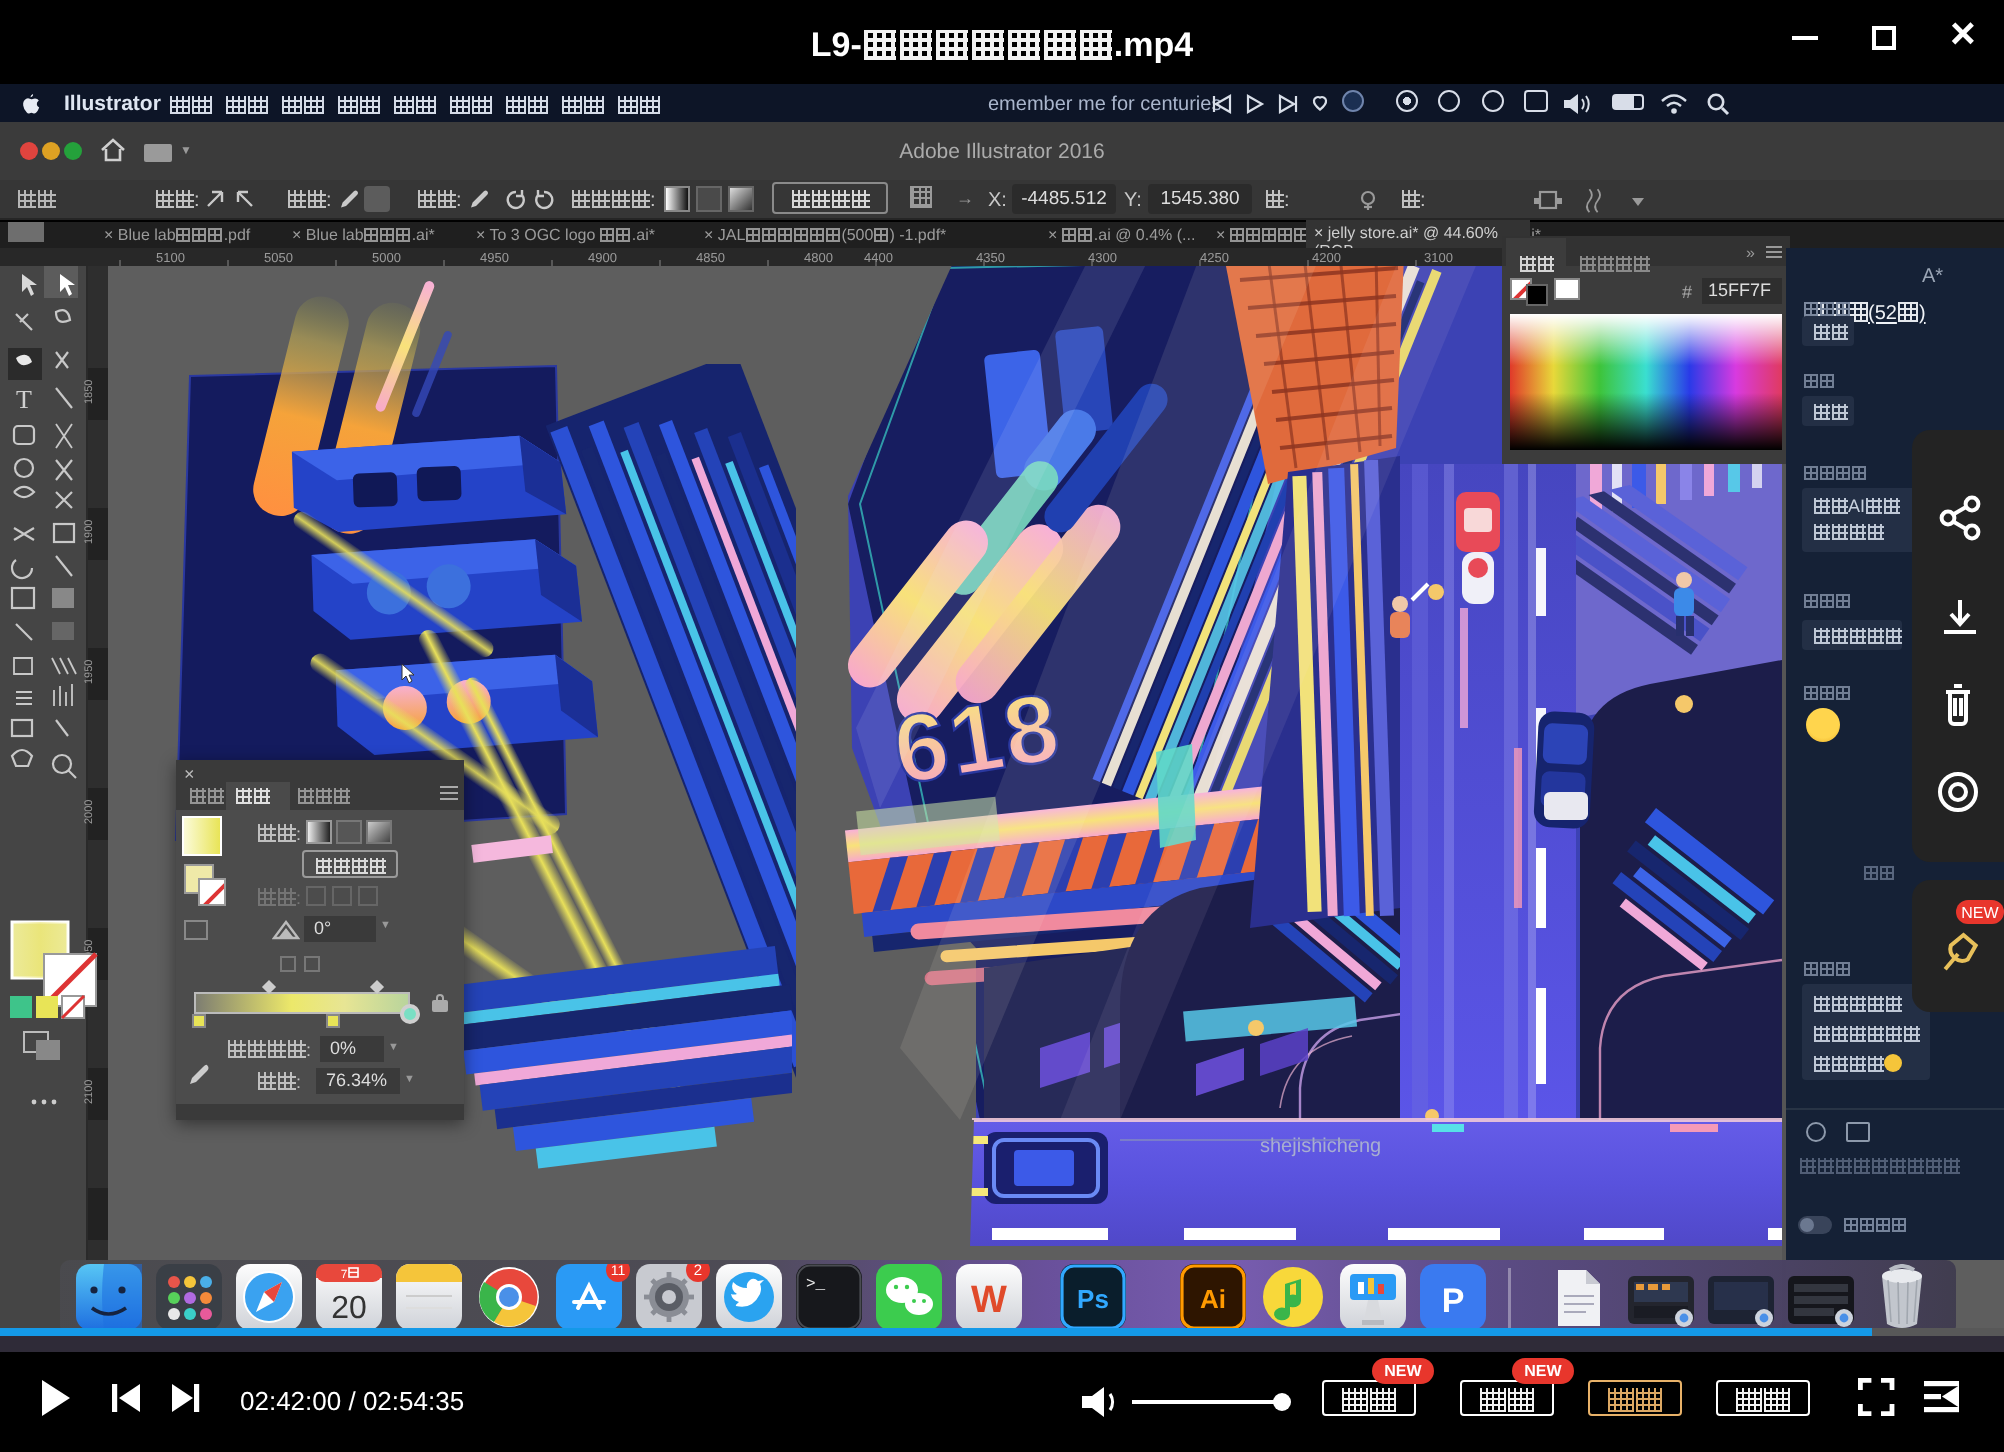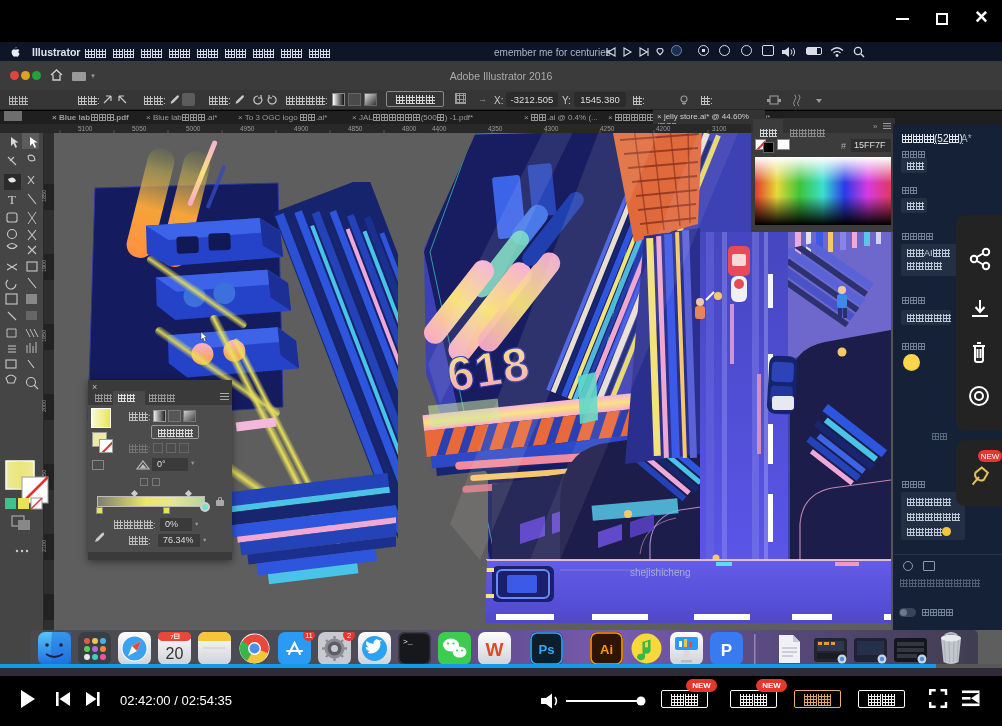--- a/index.html
+++ b/index.html
@@ -17,20 +17,21 @@
 .k10{width:10px;height:9.5px;margin:0 .5px;}
 .k9{width:9px;height:9px;margin:0 .5px;}
 .k8{width:8px;height:8px;margin:0 .5px;}
 .k7{width:7px;height:7px;margin:0 .5px;}
 .k13{width:12.5px;height:12px;margin:0 .8px;vertical-align:-1.5px;}
 </style></head>
 <body>
 <div class="page">
 
 <div class="abs" style="left:0;top:0;width:1002px;height:42px;background:#000;"></div>
+<div class="abs" style="left:0;top:13px;width:1002px;text-align:center;color:#fff;font-size:17px;font-weight:bold;">L9-<span class="k k16"></span><span class="k k16"></span><span class="k k16"></span><span class="k k16"></span><span class="k k16"></span><span class="k k16"></span><span class="k k16"></span>.mp4</div>
 <div class="abs" style="left:896px;top:18px;width:13px;height:2px;background:#fff;"></div>
 <div class="abs" style="left:936px;top:13px;width:12px;height:12px;border:2px solid #fff;"></div>
 <div class="abs" style="left:975px;top:8px;width:18px;height:18px;color:#fff;font-size:22px;line-height:18px;font-weight:bold;">×</div>
 
 <div class="abs" style="left:0;top:42px;width:1002px;height:19px;background:#0d1527;color:#dfe6f2;font-size:11px;">
  <svg class="abs" style="left:9px;top:4px;" width="12" height="12" viewBox="0 0 12 12">
         <path d="M6.2 2.6 q0.2-1.2 1.3-1.6 q0.3 1.2-1.3 1.6z M8.5 3.2 q1.3 0 1.9 1 q-1.1 0.7-1 1.9 q0.1 1.3 1.2 1.7 q-0.6 1.7-1.6 2.6 q-0.7 0.6-1.5 0.2 q-0.8-0.4-1.6 0 q-0.9 0.4-1.5-0.3 Q2.9 9 2.6 6.8 q-0.3-2.4 1.5-3.4 q0.9-0.5 1.8 0 q0.7 0.4 1.4 0.1 q0.6-0.3 1.2-0.3z" fill="#e8ecf4"></path>
       </svg>
  <span class="abs" style="left:32px;top:4px;font-weight:bold;font-size:10.5px;">Illustrator</span>
  <span class="abs" style="left:84px;top:5px;"><span class="k k10"></span><span class="k k10"></span></span>
@@ -109,21 +110,21 @@
         </g>
       </svg>
  <span class="abs" style="left:285px;top:5px;"><span class="k k9"></span><span class="k k9"></span><span class="k k9"></span><span class="k k9"></span>:</span>
  <span class="abs" style="left:332px;top:3px;width:13px;height:13px;background:linear-gradient(90deg,#fff,#111);border:1px solid #888;"></span>
  <span class="abs" style="left:348px;top:3px;width:13px;height:13px;background:#4a4a4a;border:1px solid #666;"></span>
  <span class="abs" style="left:364px;top:3px;width:13px;height:13px;background:linear-gradient(135deg,#ddd,#333);border:1px solid #666;"></span>
  <span class="abs" style="left:386px;top:1px;width:58px;height:16px;border:1px solid #8a8a8a;border-radius:2px;text-align:center;color:#e0e0e0;"><span class="k k9" style="margin-top:3px"></span><span class="k k9" style="margin-top:3px"></span><span class="k k9" style="margin-top:3px"></span><span class="k k9" style="margin-top:3px"></span></span>
  <span class="abs" style="left:455px;top:3px;width:11px;height:11px;border:1px solid #9a9a9a;background:repeating-linear-gradient(90deg,#9a9a9a 0 1px,transparent 1px 3.3px),repeating-linear-gradient(0deg,#9a9a9a 0 1px,transparent 1px 3.3px);"></span>
  <span class="abs" style="left:478px;top:4px;font-size:9px;color:#9a9a9a;">→</span>
  <span class="abs" style="left:494px;top:5px;">X:</span>
- <span class="abs" style="left:506px;top:2px;width:52px;height:15px;background:#2b2b2b;border-radius:2px;color:#ddd;text-align:center;line-height:15px;font-size:9.5px;">-3212.505</span>
+ <span class="abs" style="left:506px;top:2px;width:52px;height:15px;background:#2b2b2b;border-radius:2px;color:#ddd;text-align:center;line-height:15px;font-size:9.5px;">-4485.512</span>
  <span class="abs" style="left:562px;top:5px;">Y:</span>
  <span class="abs" style="left:574px;top:2px;width:52px;height:15px;background:#2b2b2b;border-radius:2px;color:#ddd;text-align:center;line-height:15px;font-size:9.5px;">1545.380</span>
  <span class="abs" style="left:632px;top:5px;"><span class="k k9"></span>:</span>
  <svg class="abs" style="left:678px;top:4px;" width="12" height="12" viewBox="0 0 12 12">
         <circle cx="6" cy="5" r="3" stroke="#9a9a9a" fill="none" stroke-width="1.1"></circle>
         <line x1="6" y1="8" x2="6" y2="11" stroke="#9a9a9a" stroke-width="1.1"></line>
         <line x1="4" y1="9.5" x2="8" y2="9.5" stroke="#9a9a9a" stroke-width="1.1"></line>
       </svg>
  <span class="abs" style="left:700px;top:5px;"><span class="k k9"></span>:</span>
  <svg class="abs" style="left:766px;top:3px;" width="60" height="14" viewBox="0 0 60 14">
@@ -132,21 +133,21 @@
           <rect x="1" y="6" width="3" height="3" fill="#9a9a9a" stroke="none"></rect>
           <rect x="12" y="6" width="3" height="3" fill="#9a9a9a" stroke="none"></rect>
           <path d="M30 2 q3 3.5 0 7 q-3 3.5 0 7 M35 2 q3 3.5 0 7 q-3 3.5 0 7" transform="scale(0.82) translate(5,0)"></path>
           <path d="M50 6 l3 4 3-4" fill="#9a9a9a" stroke="none"></path>
         </g>
       </svg>
 </div>
 
 <div class="abs" style="left:0;top:111px;width:1002px;height:13px;background:#1f1f1f;color:#9b9b9b;font-size:8px;" id="tabs">
  <span class="abs" style="left:4px;top:0px;width:18px;height:10px;background:#6e6e6e;"></span>
- <span class="abs" style="left:52px;top:2px;font-weight:bold;">× Blue lab<span class="k k7"></span><span class="k k7"></span><span class="k k7"></span>.pdf</span>
+ <span class="abs" style="left:52px;top:2px;">× Blue lab<span class="k k7"></span><span class="k k7"></span><span class="k k7"></span>.pdf</span>
  <span class="abs" style="left:146px;top:2px;">× Blue lab<span class="k k7"></span><span class="k k7"></span><span class="k k7"></span>.ai*</span>
  <span class="abs" style="left:238px;top:2px;">× To 3 OGC logo <span class="k k7"></span><span class="k k7"></span>.ai*</span>
  <span class="abs" style="left:352px;top:2px;">× JAL<span class="k k7"></span><span class="k k7"></span><span class="k k7"></span><span class="k k7"></span><span class="k k7"></span><span class="k k7"></span>(500<span class="k k7"></span>) -1.pdf*</span>
  <span class="abs" style="left:524px;top:2px;">× <span class="k k7"></span><span class="k k7"></span>.ai @ 0.4% (...</span>
  <span class="abs" style="left:608px;top:2px;">× <span class="k k7"></span><span class="k k7"></span><span class="k k7"></span><span class="k k7"></span><span class="k k7"></span>11.ai*</span>
  <span class="abs" style="left:700px;top:2px;">× jelly store <span class="k k7"></span><span class="k k7"></span>.ai*</span>
 </div>
 <div class="abs" style="left:653px;top:110px;width:112px;height:14px;background:#333;color:#cfcfcf;font-size:8px;padding:2px 0 0 4px;">× jelly store.ai* @ 44.60% (RGB</div>
 
 <svg class="abs" style="left:0;top:124px;" width="1002" height="552" viewBox="0 0 1002 552">
@@ -680,21 +681,21 @@
  <div class="abs" style="left:12px;top:24px;width:11px;height:11px;background:#000;border:1px solid #666;"></div>
  <div class="abs" style="left:26px;top:21px;width:13px;height:11px;background:#fff;border:1px solid #888;"></div>
  <div class="abs" style="left:90px;top:23px;color:#aaa;font-size:9px;">#</div>
  <div class="abs" style="left:100px;top:21px;width:40px;height:13px;background:#2e2e2e;color:#ddd;font-size:9px;padding:1px 0 0 3px;">15FF7F</div>
  <div class="abs" style="left:4px;top:39px;width:136px;height:68px;background:
    linear-gradient(to bottom, rgba(255,255,255,1) 0%, rgba(255,255,255,0) 38%, rgba(0,0,0,0) 58%, rgba(0,0,0,1) 100%),
    linear-gradient(to right, #e03a2a, #e8d83a 16%, #3ec43a 33%, #3adfd0 50%, #2a3ae8 66%, #d83ae0 83%, #e03a60 100%);"></div>
 </div>
 
 <div class="abs" style="left:893px;top:124px;width:109px;height:506px;background:#152136;color:#c7d0dd;font-size:9px;">
- <div class="abs" style="left:8px;top:9px;color:#f0f3f7;font-size:10px;text-decoration:underline;"><span class="k k10"></span><span class="k k10"></span><span class="k k10"></span>(52<span class="k k10"></span>)</div>
+ <div class="abs" style="left:8px;top:27px;color:#f0f3f7;font-size:10px;text-decoration:underline;"><span class="k k10"></span><span class="k k10"></span><span class="k k10"></span>(52<span class="k k10"></span>)</div>
  <div class="abs" style="left:68px;top:9px;color:#9aa5b5;font-size:10px;">A*</div>
  <div class="abs" style="left:8px;top:26px;color:#76839a;font-size:8px;"><span class="k k7"></span><span class="k k7"></span><span class="k k7"></span></div>
  <div class="abs" style="left:8px;top:34px;width:26px;height:15px;background:#232f45;border-radius:2px;padding:3px 0 0 5px;"><span class="k k8"></span><span class="k k8"></span></div>
  <div class="abs" style="left:8px;top:62px;color:#76839a;font-size:8px;"><span class="k k7"></span><span class="k k7"></span></div>
  <div class="abs" style="left:8px;top:74px;width:26px;height:15px;background:#232f45;border-radius:2px;padding:3px 0 0 5px;"><span class="k k8"></span><span class="k k8"></span></div>
  <div class="abs" style="left:8px;top:108px;color:#76839a;font-size:8px;"><span class="k k7"></span><span class="k k7"></span><span class="k k7"></span><span class="k k7"></span></div>
  <div class="abs" style="left:8px;top:120px;width:58px;height:32px;background:#232f45;border-radius:2px;padding:3px 0 0 5px;line-height:13px;"><span class="k k8"></span><span class="k k8"></span>AI<span class="k k8"></span><span class="k k8"></span><br><span class="k k8"></span><span class="k k8"></span><span class="k k8"></span><span class="k k8"></span></div>
  <div class="abs" style="left:8px;top:172px;color:#76839a;font-size:8px;"><span class="k k7"></span><span class="k k7"></span><span class="k k7"></span></div>
  <div class="abs" style="left:8px;top:186px;width:50px;height:15px;background:#232f45;border-radius:2px;padding:3px 0 0 5px;"><span class="k k8"></span><span class="k k8"></span><span class="k k8"></span><span class="k k8"></span><span class="k k8"></span></div>
  <div class="abs" style="left:8px;top:218px;color:#76839a;font-size:8px;"><span class="k k7"></span><span class="k k7"></span><span class="k k7"></span></div>

